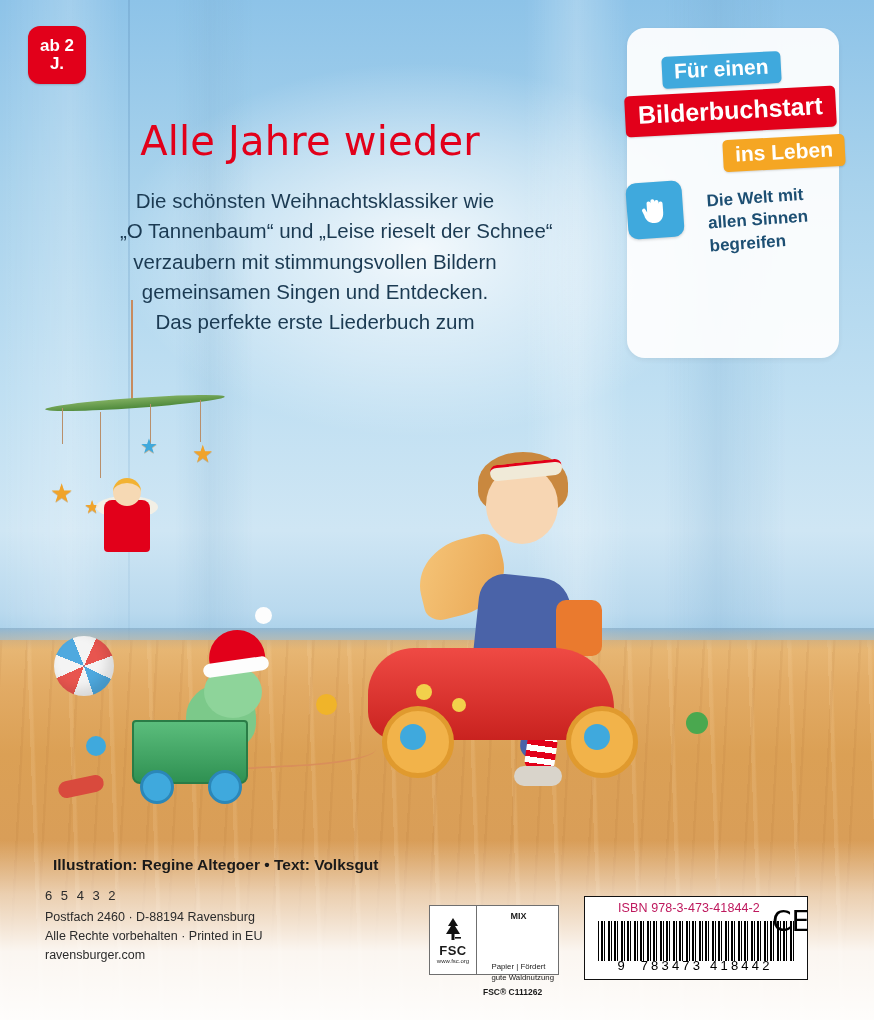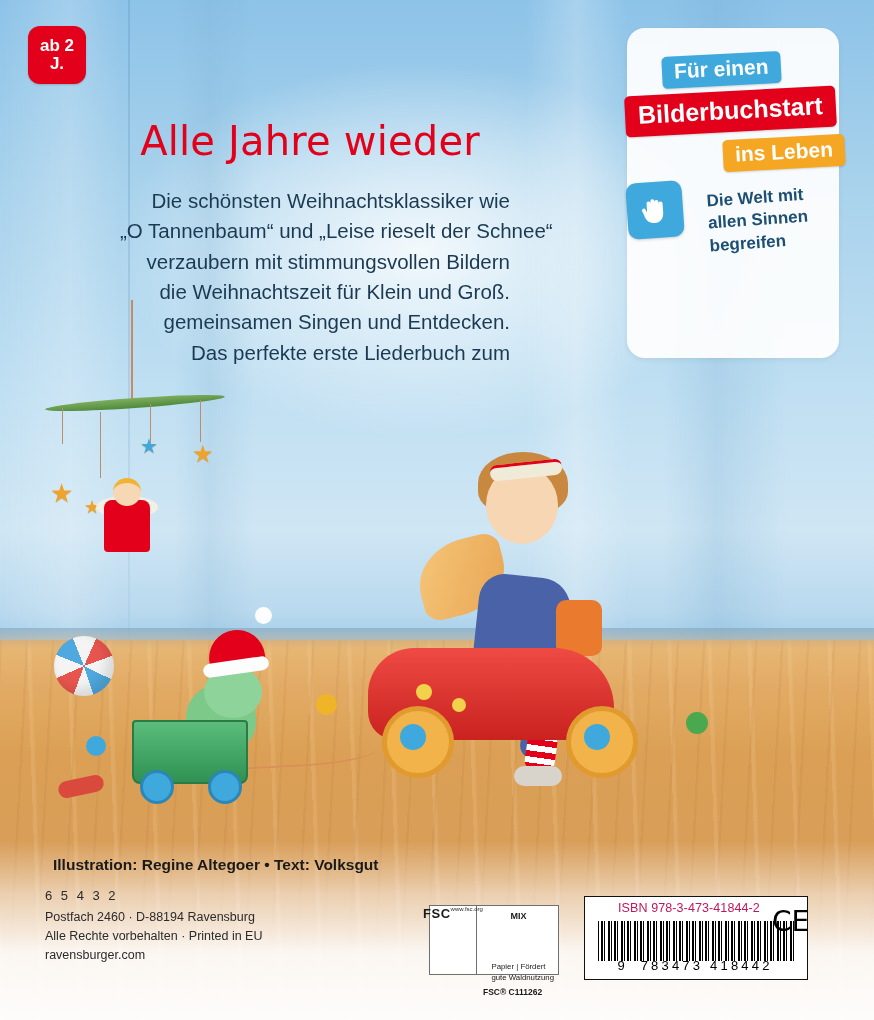--- a/index.html
+++ b/index.html
@@ -151,21 +151,21 @@
     color: #e2001a;
     font-size: 40px;
     font-weight: 400;
     font-family: "DejaVu Sans", sans-serif;
     letter-spacing: .2px;
   }
   .blurb {
     position: absolute;
     left: 120px; top: 186px;
     width: 390px;
-    text-align: right;
+    text-align: center;
     color: #1b3a52;
     font-size: 20.5px;
     line-height: 1.48;
   }
   .blurb div { white-space: nowrap; }
 
   
   .mobile-string {
     position: absolute; left: 131px; top: 300px;
     width: 2px; height: 100px;
@@ -398,22 +398,22 @@
     left: 429px; top: 905px;
     width: 128px; height: 68px;
     border: 1px solid #6f6f6f;
     background: #ffffff;
     display: flex;
   }
   .fsc-left {
     width: 46px;
     border-right: 1px solid #6f6f6f;
     display: flex;
-    flex-direction: row;
-    align-items: flex-start;
+    flex-direction: column;
+    align-items: center;
     justify-content: center;
     font-size: 8px;
     color: #2b2b2b;
   }
   .fsc-tree {
     width: 22px; height: 26px;
     position: relative;
   }
   .fsc-mark {
     font-size: 13px;
@@ -551,21 +551,20 @@
       <path d="M7 18 V9 a2 2 0 0 1 4 0 V7 a2 2 0 0 1 4 0 V8 a2 2 0 0 1 4 0 v2 a2 2 0 0 1 4 0 v9 c0 6-4 10-9 10 -5 0-9-3-10-8 l-2-5 a2 2 0 0 1 3-2 z" fill="#ffffff"></path>
     </svg>
   </div>
   <div class="sinne-text">Die Welt mit allen Sinnen begreifen</div>
 
   <div class="headline">Alle Jahre wieder</div>
   <div class="blurb">
     <div>Die schönsten Weihnachtsklassiker wie</div>
     <div>„O Tannenbaum“ und „Leise rieselt der Schnee“</div>
     <div>verzaubern mit stimmungsvollen Bildern</div>
-    <div>die Weihnachtszeit für Klein und Groß.</div>
     <div>gemeinsamen Singen und Entdecken.</div>
     <div>Das perfekte erste Liederbuch zum</div>
   </div>
 
   <div class="credits">Illustration: Regine Altegoer • Text: Volksgut</div>
   <div class="printrun">6 5 4 3 2</div>
   <div class="imprint">
     <div>Postfach 2460 · D-88194 Ravensburg</div>
     <div>Alle Rechte vorbehalten · Printed in EU</div>
     <div>ravensburger.com</div>

